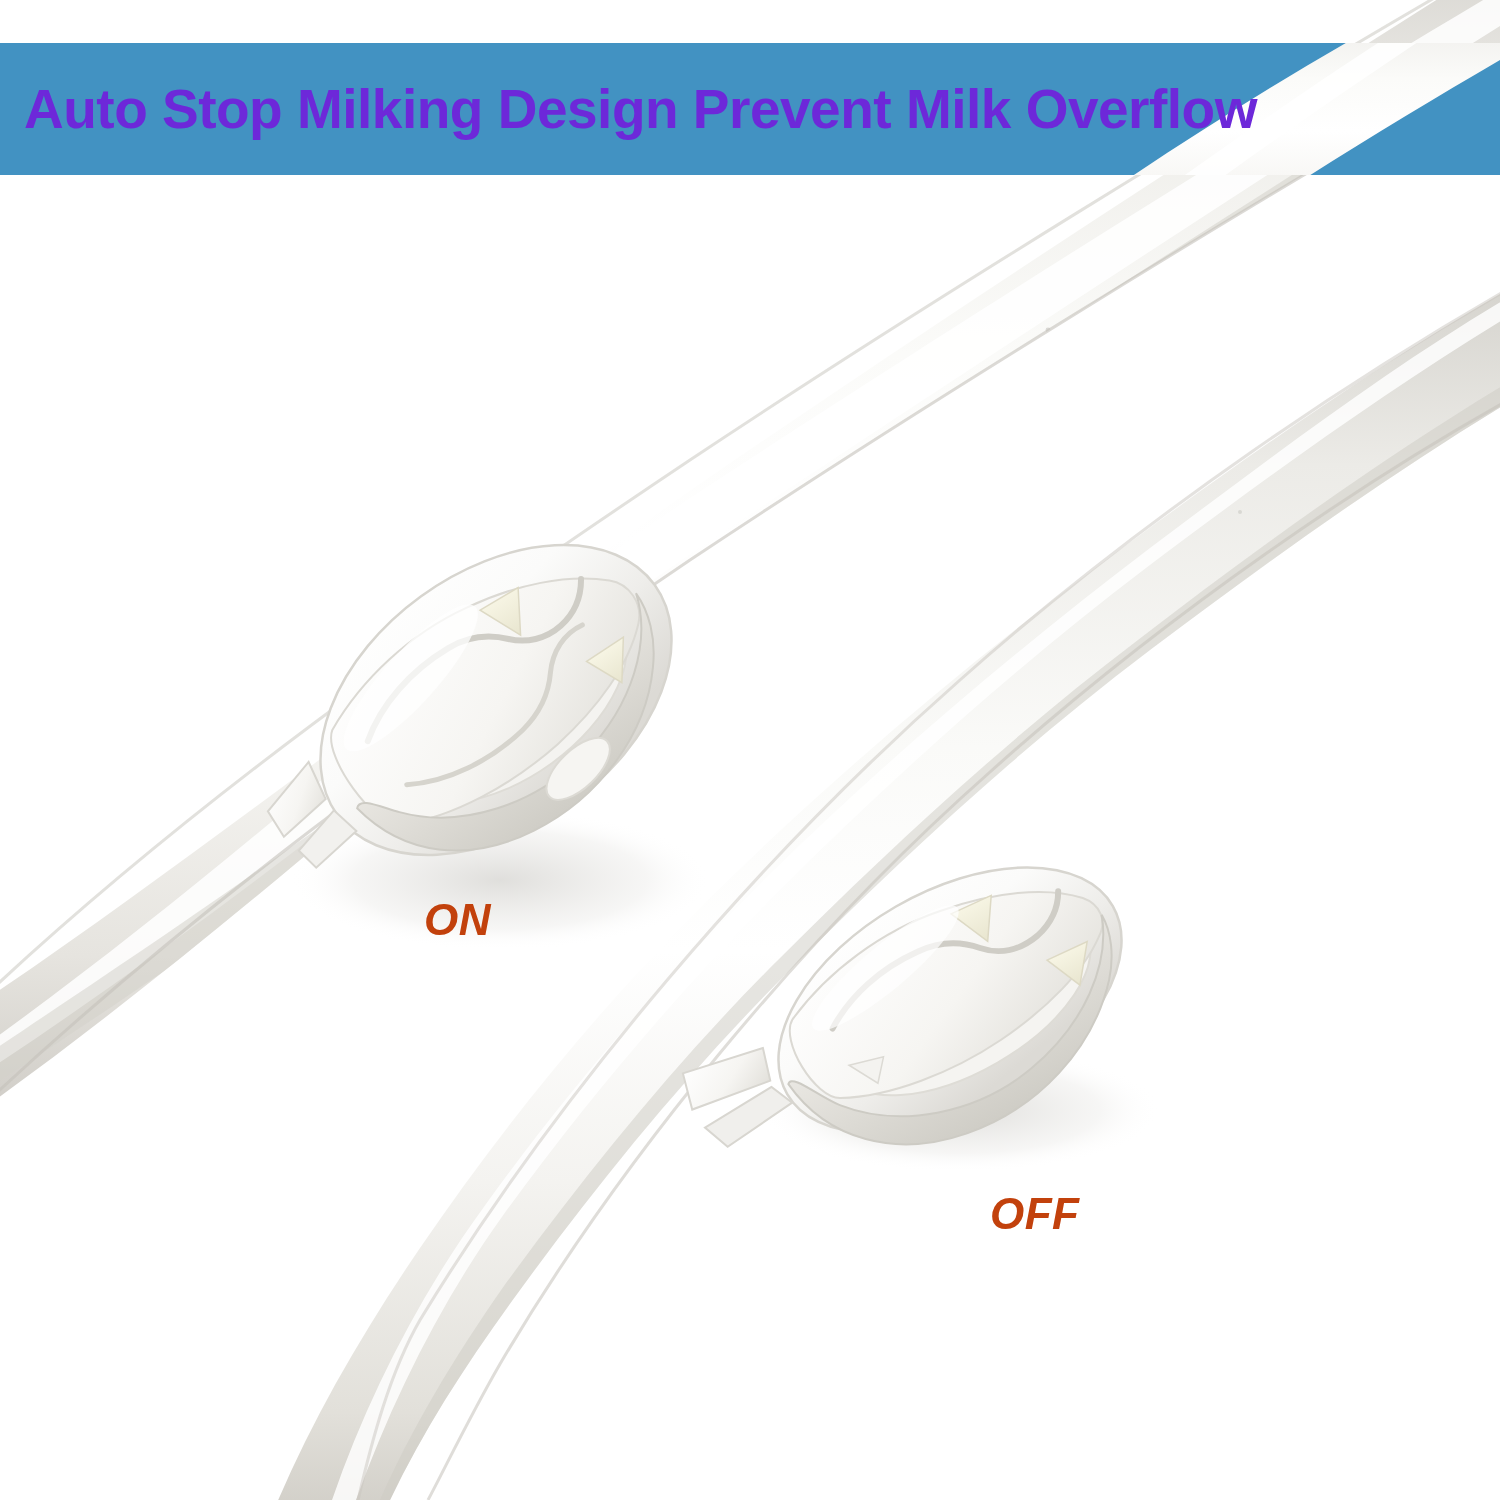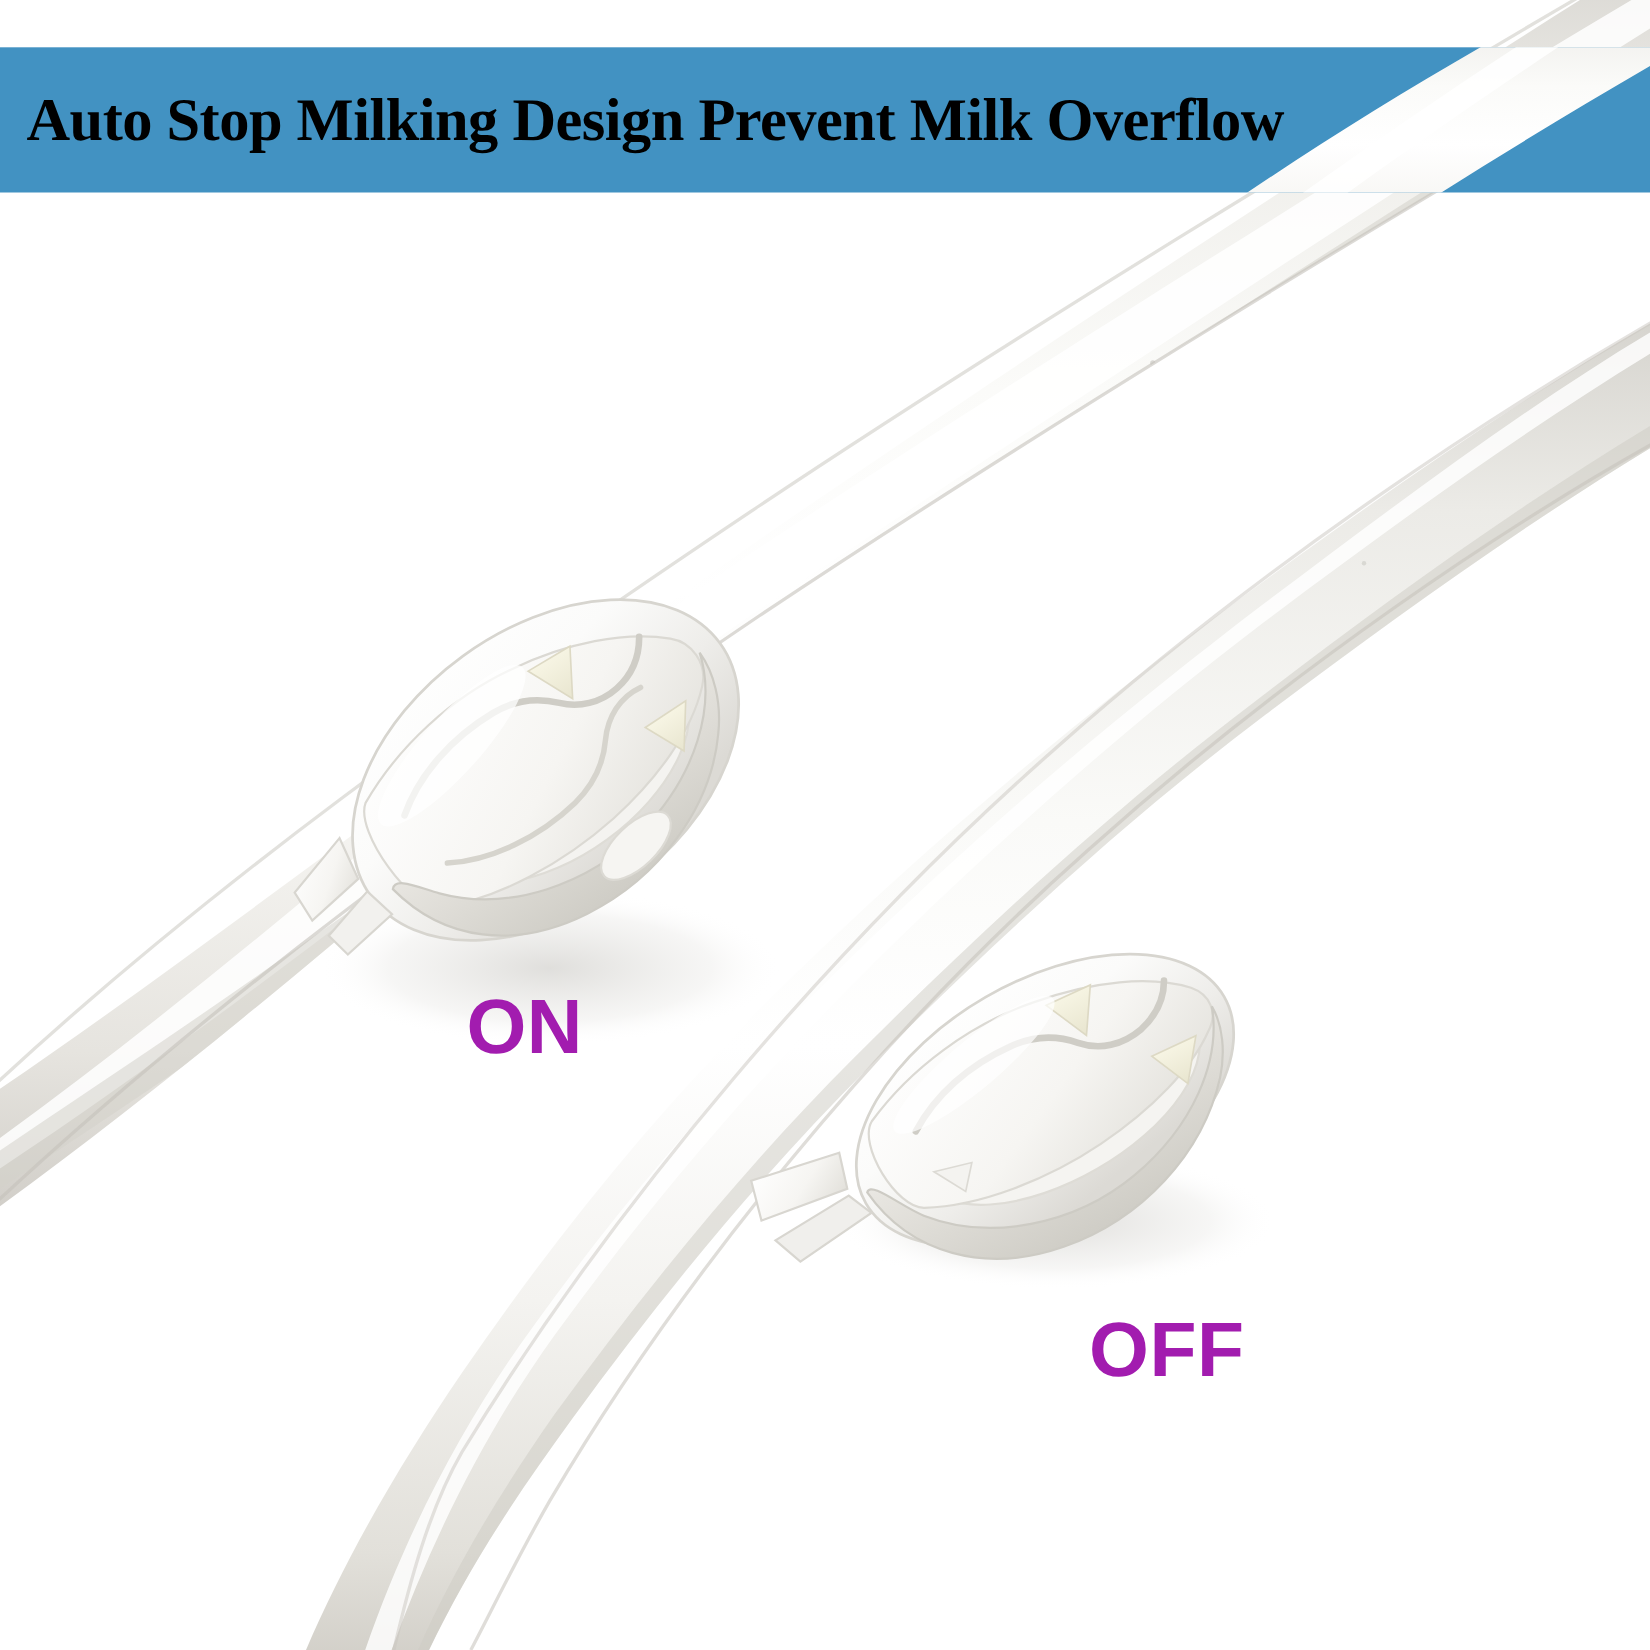--- a/index.html
+++ b/index.html
@@ -35,22 +35,22 @@
     background: #4292c2;
     z-index: 3;
   }
   #banner-title {
     position: absolute;
     left: 24px;
     top: 50px;
     width: 1420px;
     height: 120px;
     z-index: 5;
-    color: #000000;
-    font-family: Liberation Serif, serif;
+    color: #6d28d9;
+    font-family: Liberation Sans, sans-serif;
     font-weight: bold;
     font-size: 55px;
     line-height: 118px;
     letter-spacing: -0.5px;
     white-space: nowrap;
     pointer-events: none;
   }
 
   
   #banner-tube-overlay {
@@ -59,27 +59,28 @@
     width: 1500px; height: 1500px;
     z-index: 4;
     pointer-events: none;
   }
   #banner-tube-overlay svg { display:block; width:1500px; height:1500px; }
 
   
   .state-label {
     position: absolute;
     z-index: 6;
-    color: #a21caf;
+    color: #c2410c;
     font-family: "Liberation Sans", sans-serif;
     font-weight: bold;
-    font-size: 70px;
+    font-size: 44px;
     line-height: 1;
     white-space: nowrap;
     letter-spacing: 0.5px;
+    font-style: italic;
   }
   #label-on  { left: 424px; top: 898px; }
   #label-off { left: 990px; top: 1192px; }
 </style>
 </head>
 <body>
 
 <div id="stage">
 
   <div id="photo">

